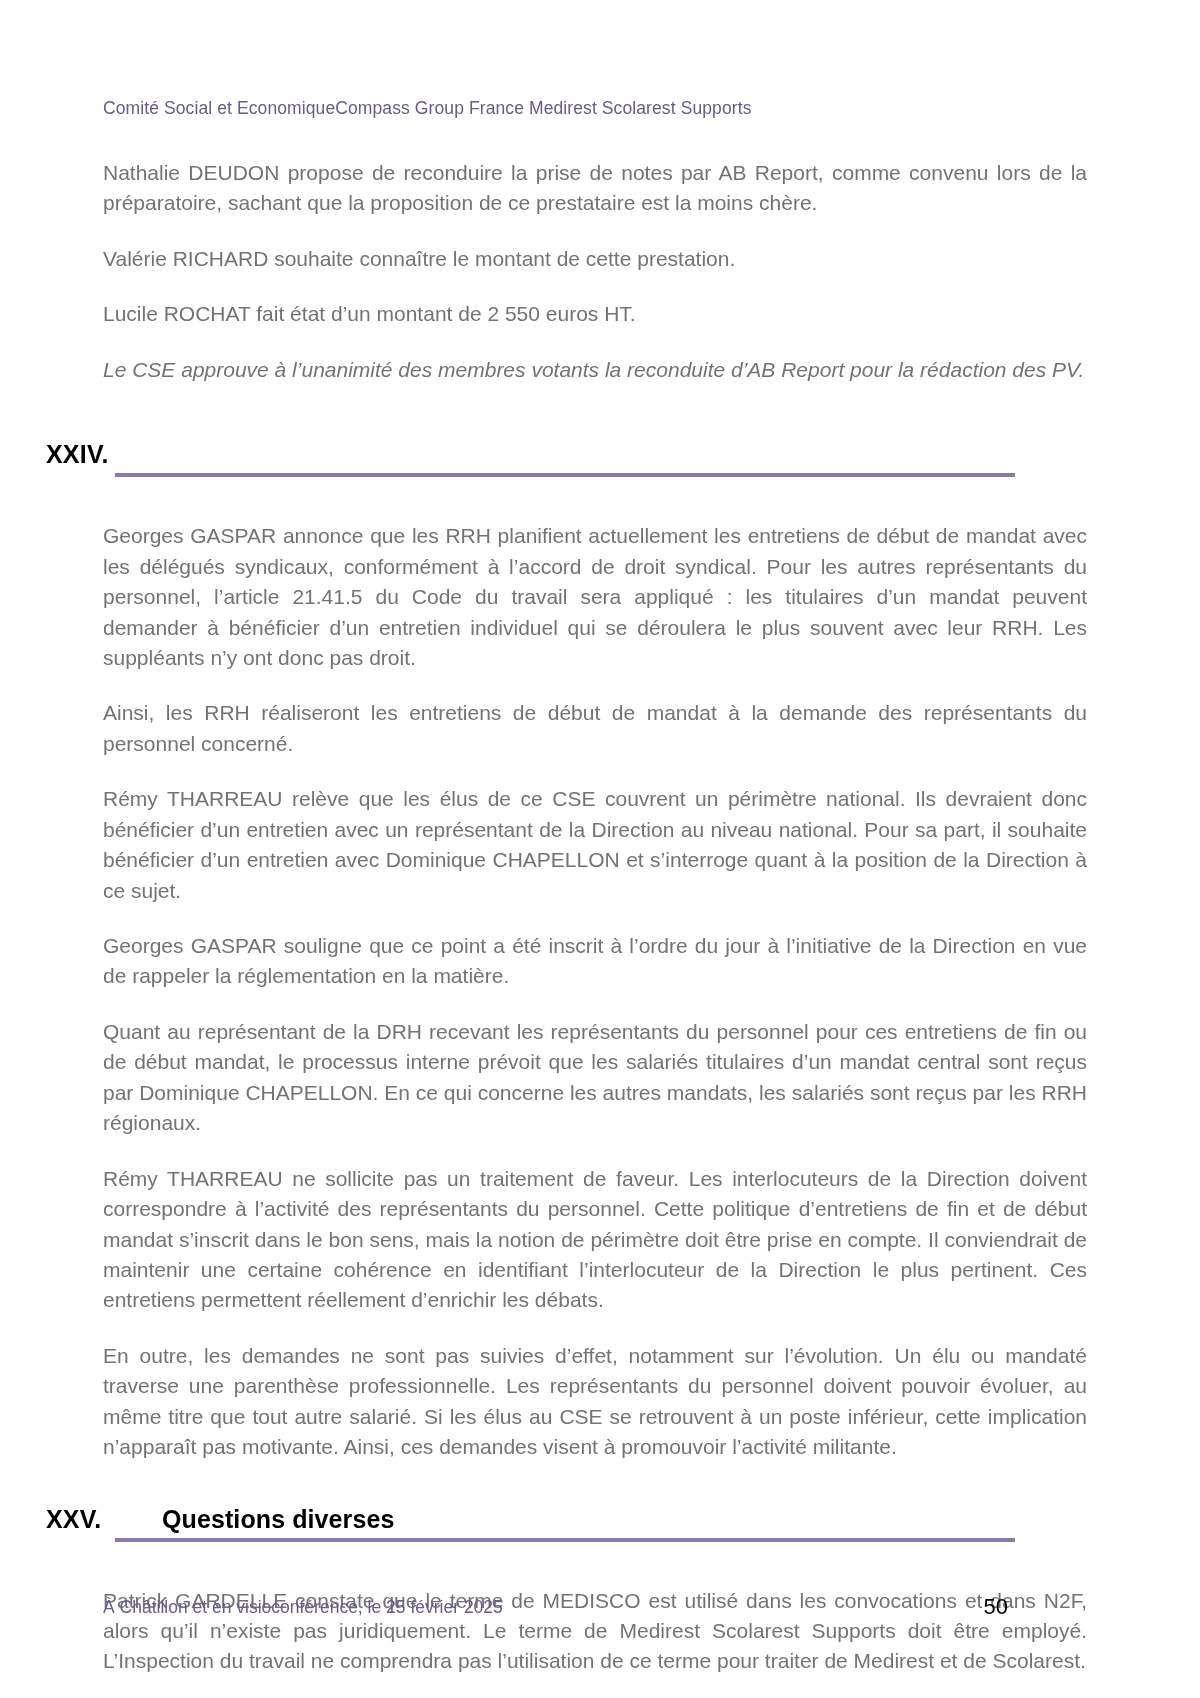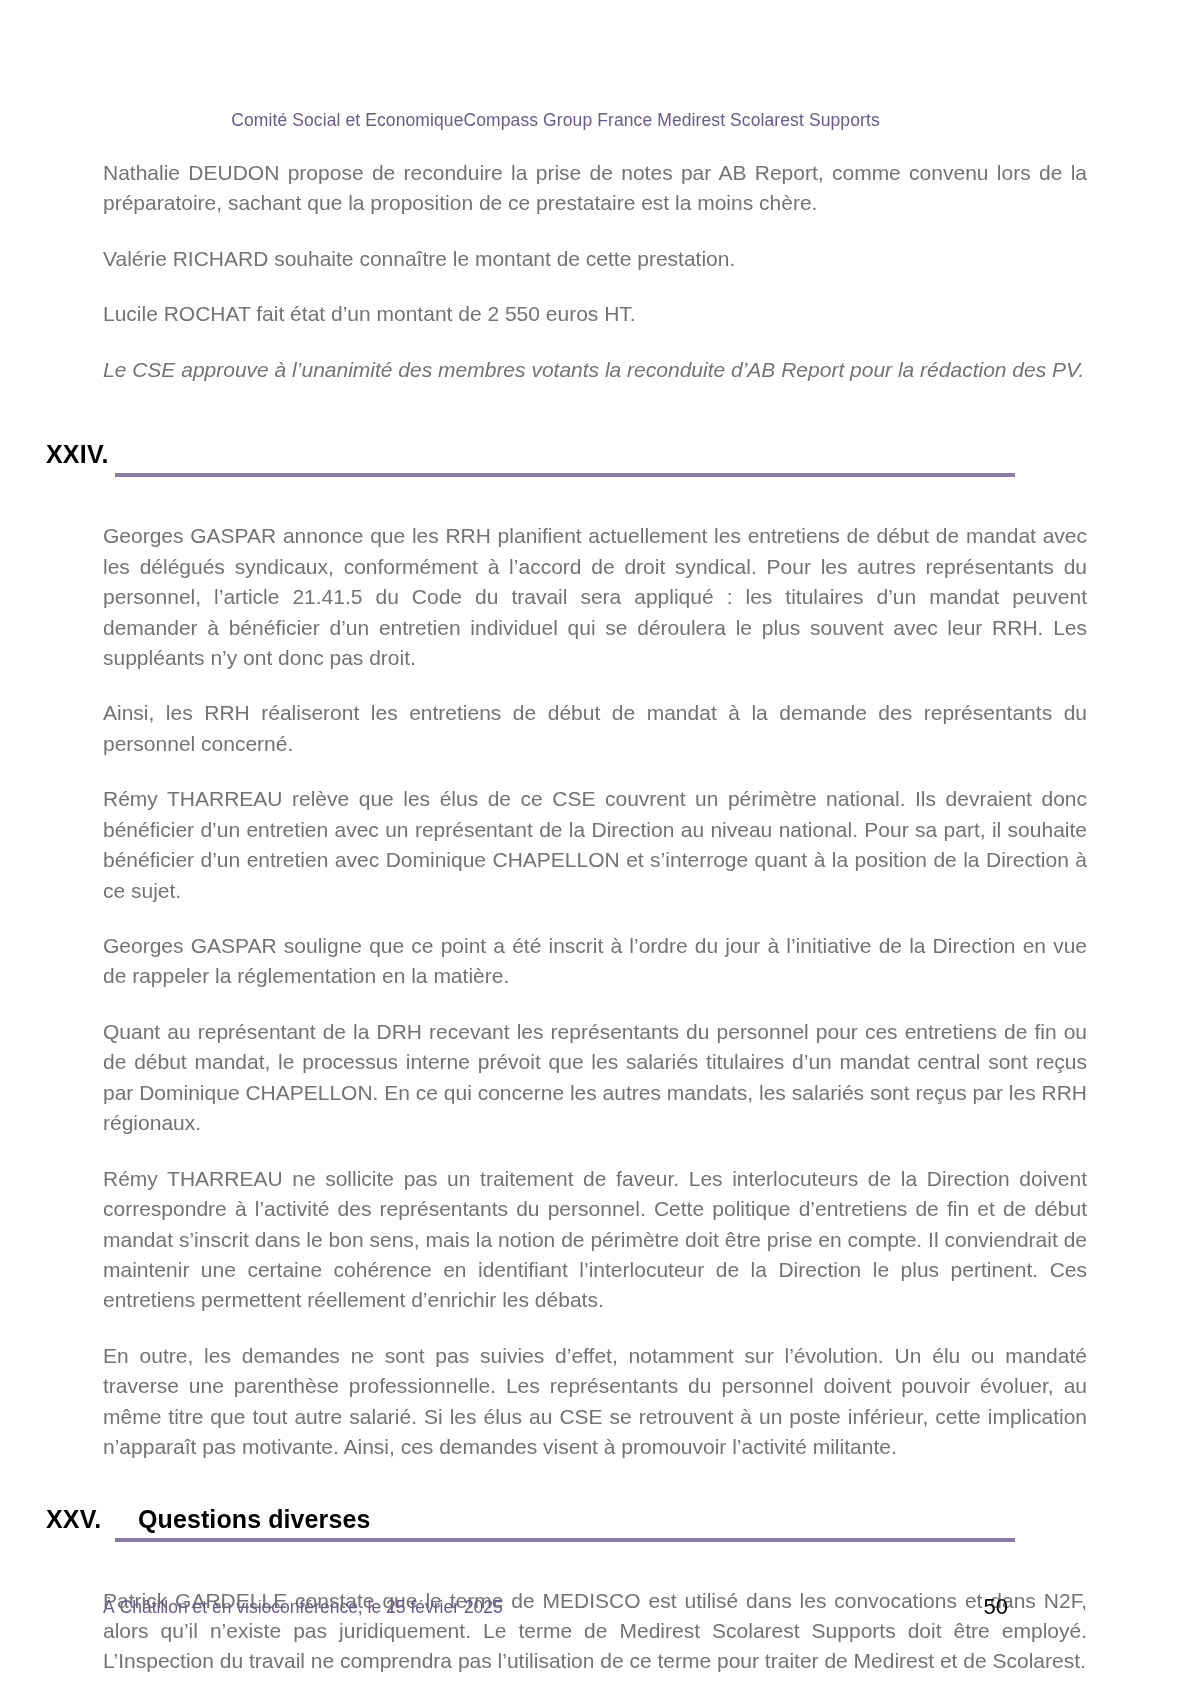--- a/index.html
+++ b/index.html
@@ -16,25 +16,25 @@
     width: 1200px;
     height: 1698px;
     background: #ffffff;
     box-sizing: border-box;
     overflow: hidden;
   }
 
   
   .doc-header {
     position: absolute;
-    top: 110px;
+    top: 98px;
     left: 103px;
     width: 905px;
     display: flex;
-    justify-content: center;
+    justify-content: flex-start;
     align-items: baseline;
     color: #6a5a8c;
     font-size: 17.5px;
     letter-spacing: 0.1px;
   }
   .doc-header .hdr-left  { white-space: nowrap; }
   .doc-header .hdr-right { white-space: nowrap; }
 
   
   .content {
@@ -70,20 +70,21 @@
   
   .section {
     margin: 0 0 8px 0;
     padding: 0;
   }
   .heading-row {
     display: flex;
     align-items: flex-start;
     padding: 0 185px 0 46px;
     margin-bottom: 4px;
+    gap: 24px;
   }
   .heading-num {
     font-size: 25px;
     font-weight: bold;
     color: #000000;
     width: 92px;
     flex: 0 0 92px;
     letter-spacing: 0.2px;
   }
   .heading-title {

